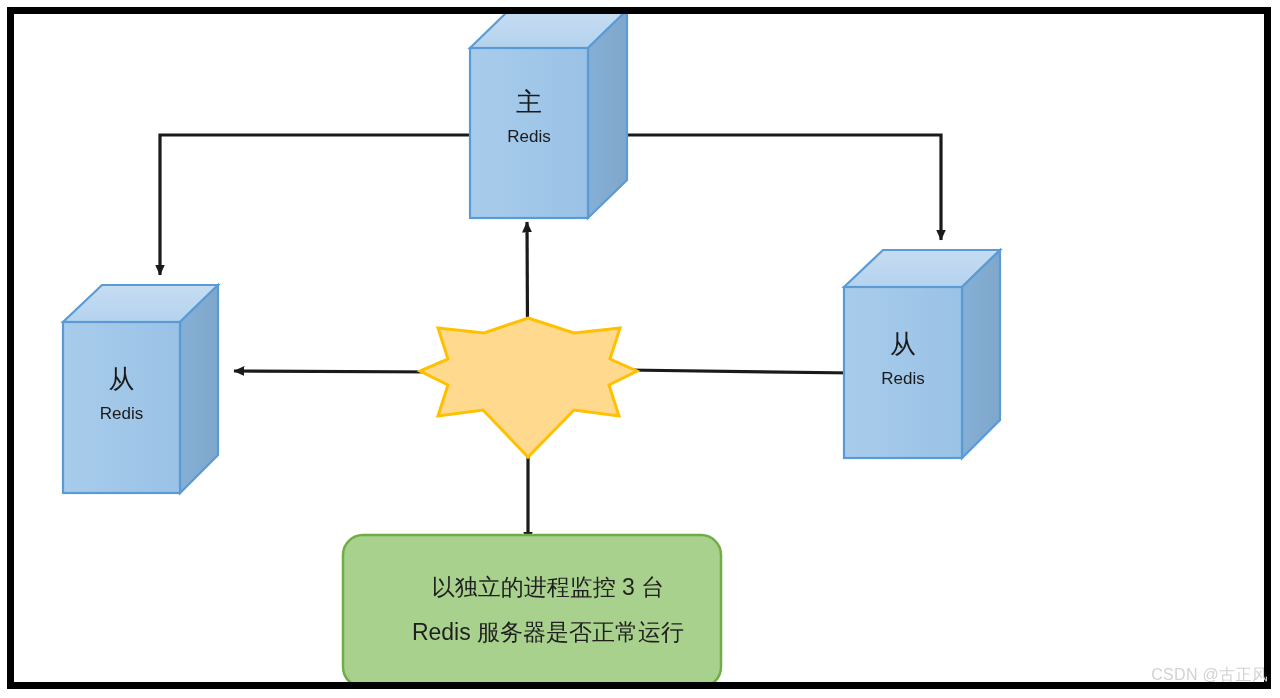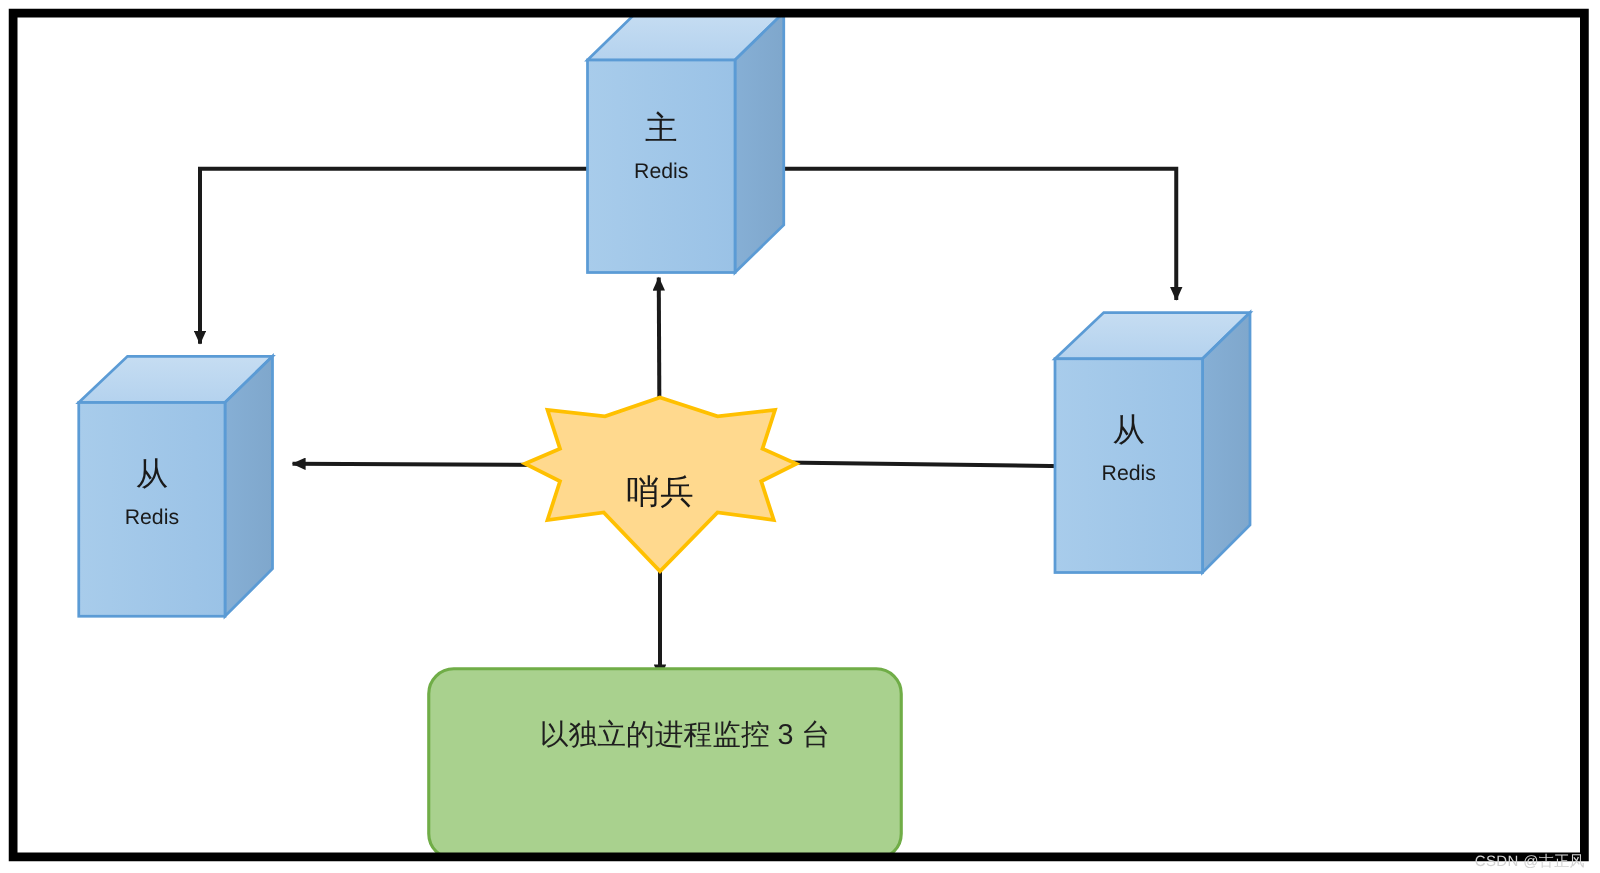--- a/index.html
+++ b/index.html
@@ -64,22 +64,22 @@
     line-height: 1.95;
     color: #1f1f1f;
   }
   .green-label .line {
     display: block;
     white-space: nowrap;
   }
   #watermark {
     position: absolute;
     right: 12px;
-    bottom: 0;
-    font-size: 12px;
+    bottom: 12px;
+    font-size: 16px;
     color: #d2d2d2;
     letter-spacing: 0.3px;
     user-select: none;
   }
 </style>
 </head>
 <body>
 
 <div id="canvas">
 
@@ -163,21 +163,21 @@
   <div class="node-label cube-label" style="left:63px; top:362px; width:117px;">
     <span class="cn">从</span>
     <span class="en">Redis</span>
   </div>
 
   <div class="node-label cube-label" style="left:844px; top:327px; width:118px;">
     <span class="cn">从</span>
     <span class="en">Redis</span>
   </div>
 
-  <div class="node-label star-label" style="left:438px; top:375px; width:180px;">哨兵</div>
 
   <div class="node-label green-label" style="left:343px; top:565px; width:410px;">
     <span class="line">以独立的进程监控 3 台</span>
+    <span class="line">Redis 服务器是否正常运行</span>
   </div>
 
   <div id="watermark">CSDN @古正风</div>
 
 </div>
 
 </body></html>

